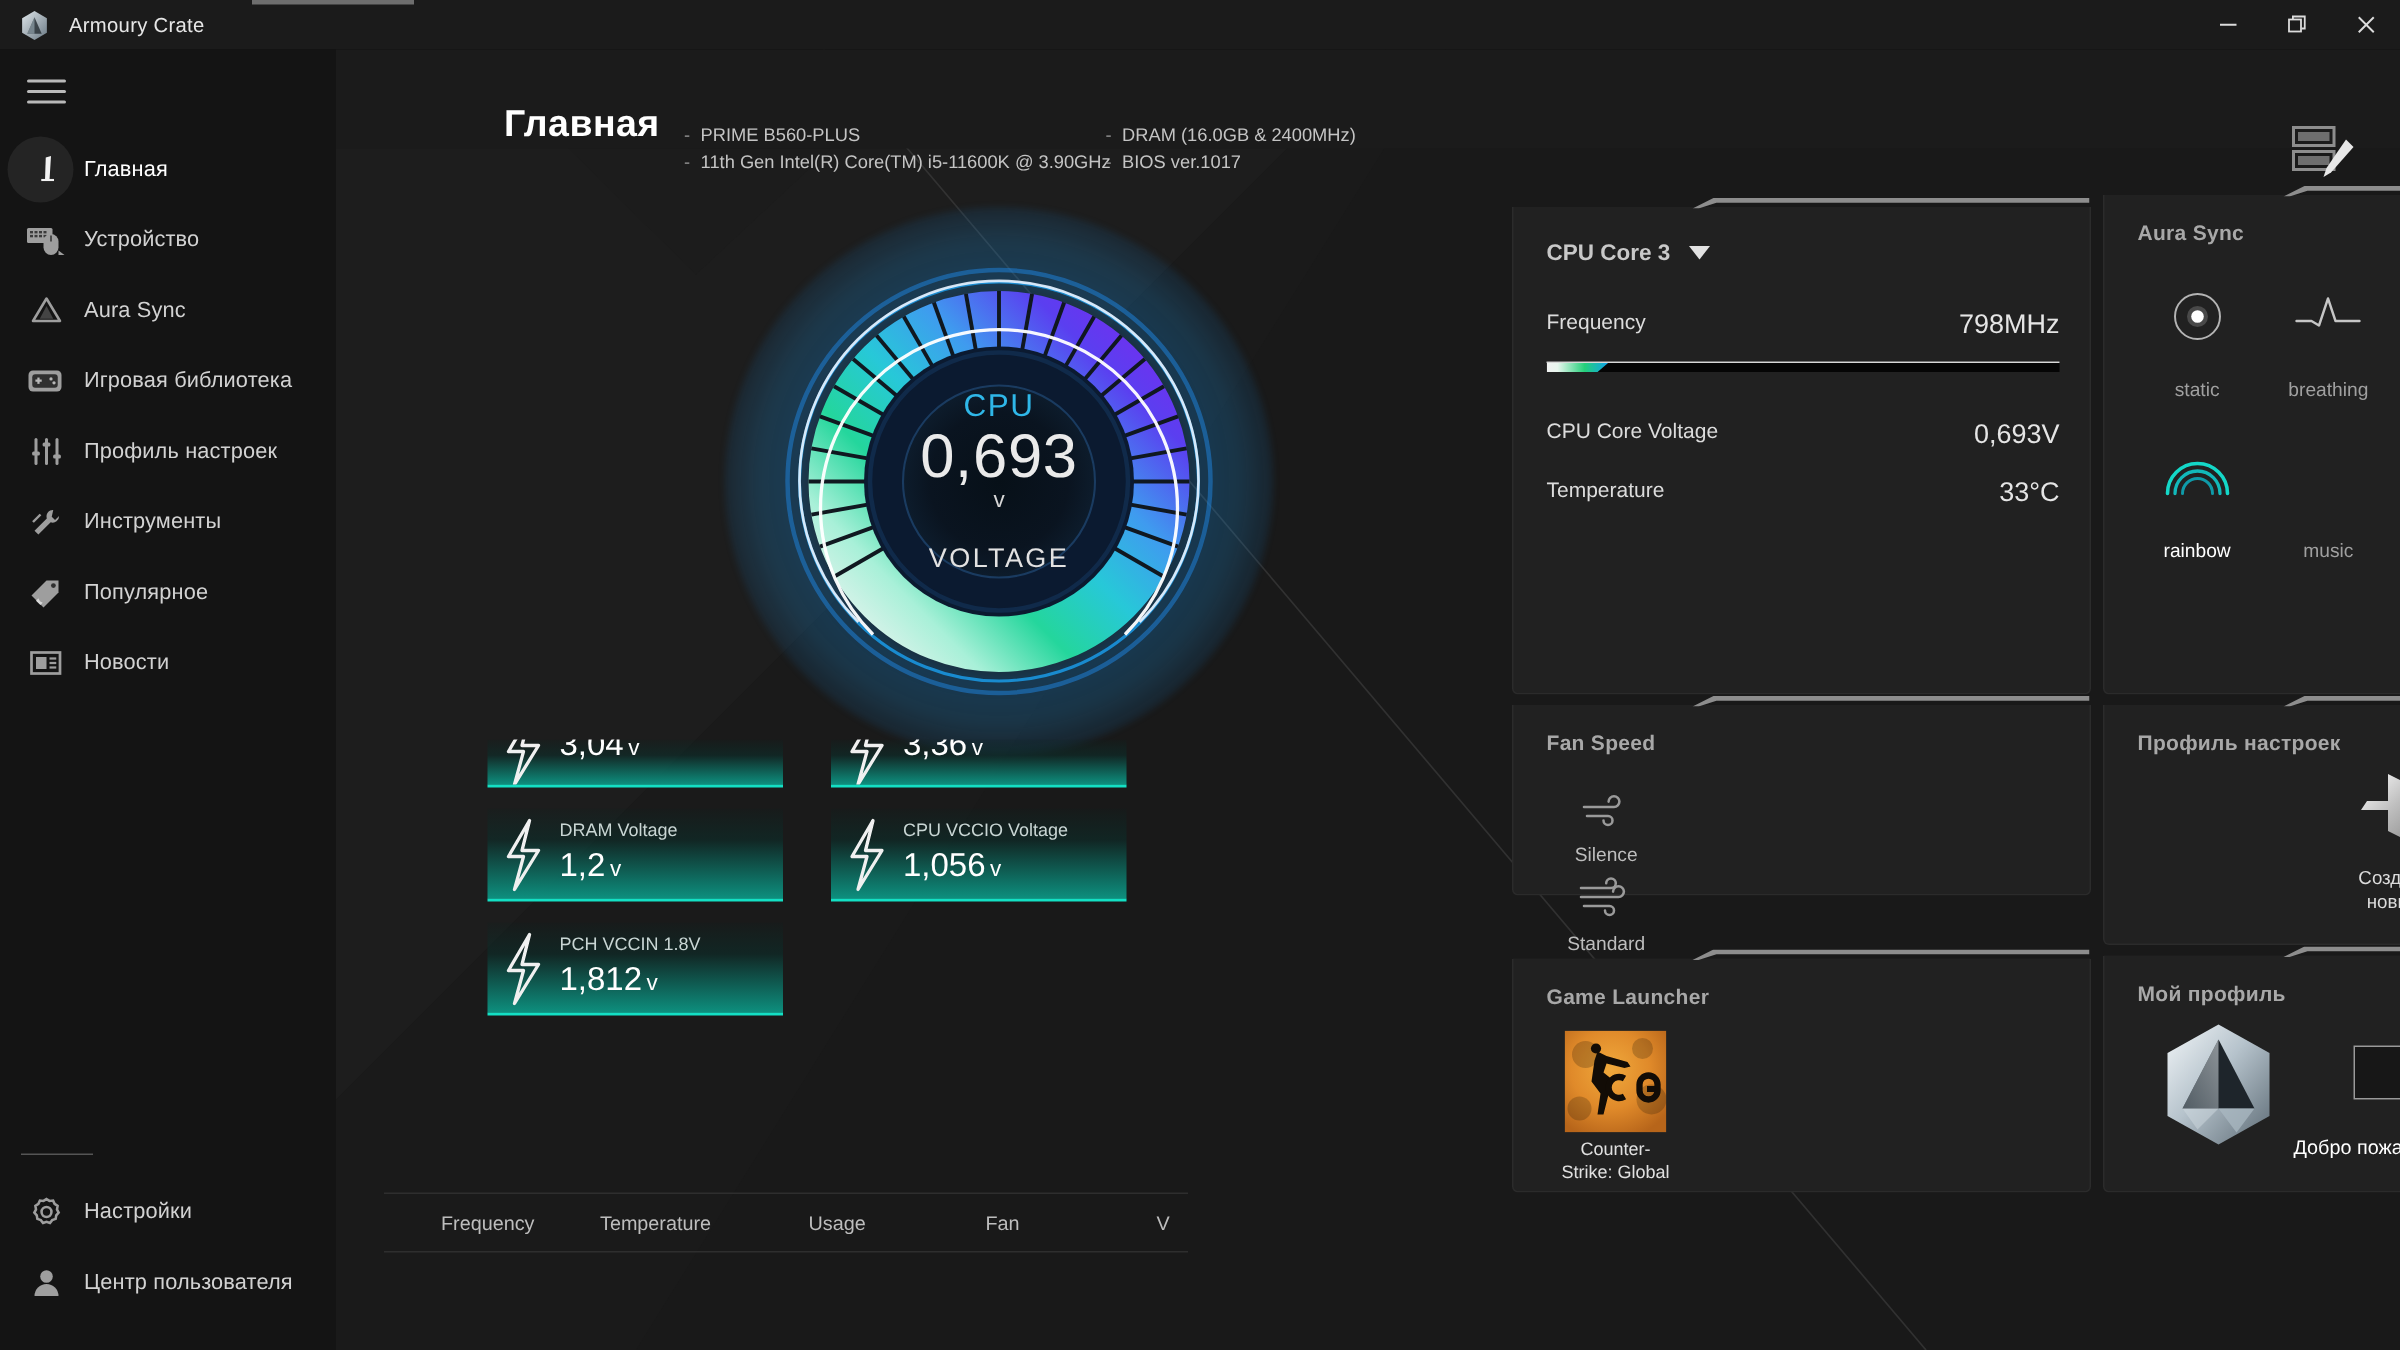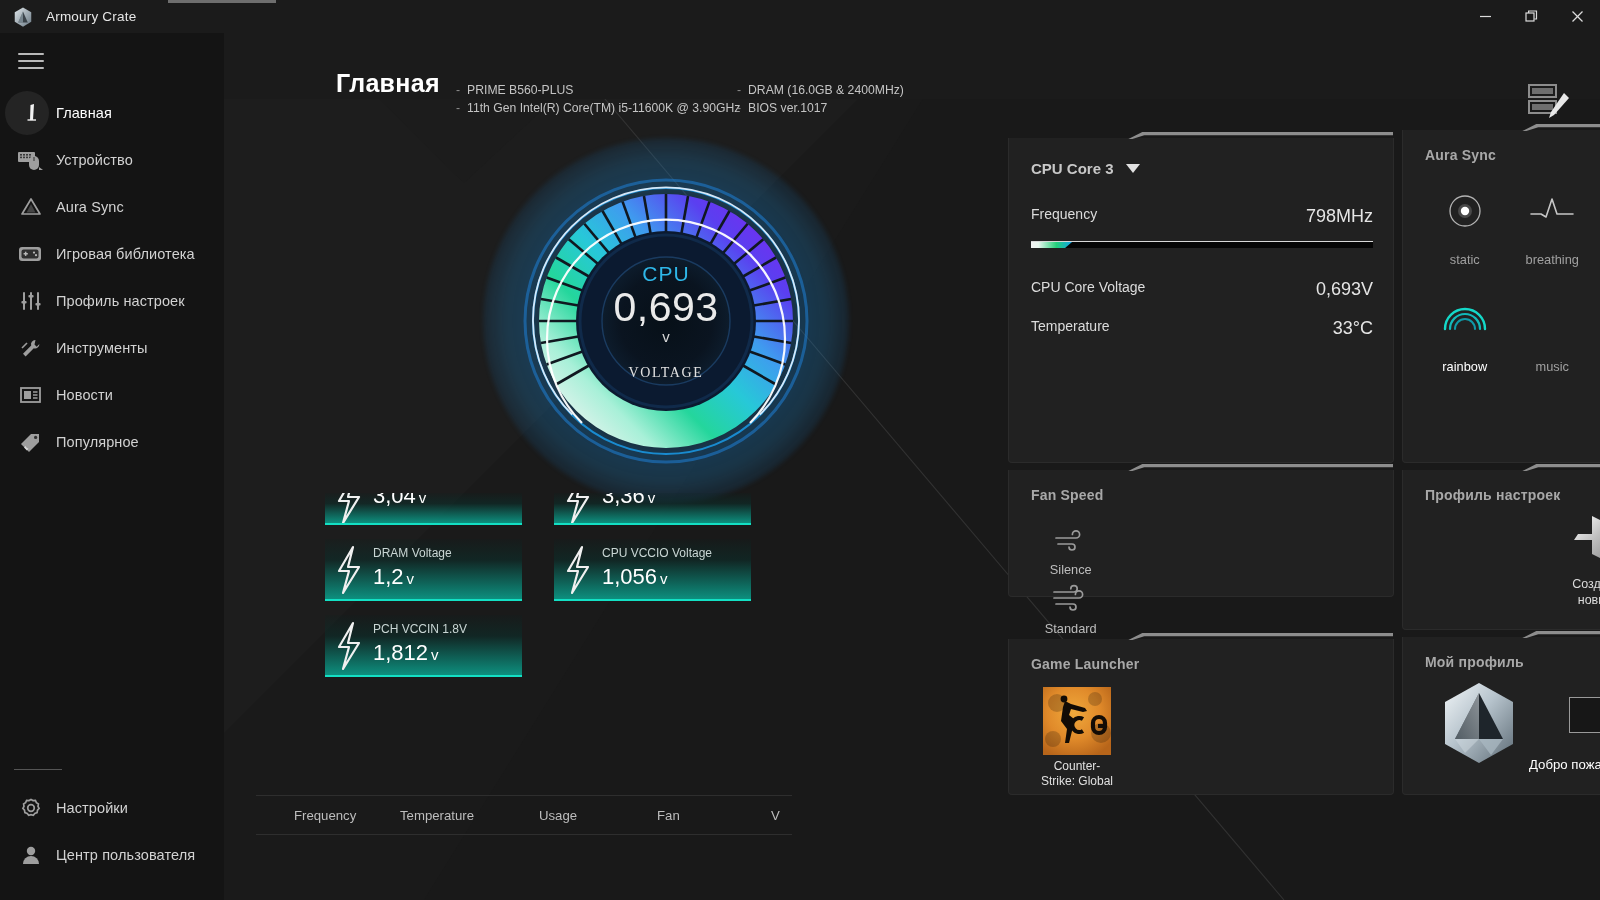--- a/index.html
+++ b/index.html
@@ -90,21 +90,21 @@
     filter: blur(2px);
   }
   .gauge-svg { position:absolute; left:0; top:0; }
   .gauge-center {
     position:absolute; left:50%; top:50%; transform:translate(-50%,-50%);
     width:170px; text-align:center;
   }
   .g-cpu { font-size:21px; color:#2fb7e8; letter-spacing:1px; margin-bottom:-2px; }
   .g-val { font-size:41px; color:#eaeaea; letter-spacing:.5px; line-height:46px; }
   .g-unit { font-size:15px; color:#d8d8d8; margin-top:-2px; }
-  .g-cap { font-size:14px; color:#e2e2e2; letter-spacing:1.6px; margin-top:20px;font-family:Liberation Serif, serif; }
+  .g-cap { font-size:18px; color:#e2e2e2; letter-spacing:1.6px; margin-top:20px; }
 
   
   .vtiles { position:absolute; left:101px; top:460px; width:440px; }
   .vrow { display:flex; gap:32px; margin-bottom:14px; }
   .vtile {
     position:relative; width:197px; height:62px; overflow:hidden;
     background: linear-gradient(to bottom, rgba(10,32,30,.15) 0%, rgba(10,48,44,.55) 35%, #0d8f7e 100%);
     border-bottom:2px solid #13e0c4;
   }
   .vtile .bolt { position:absolute; left:8px; top:6px; width:32px; height:50px; }
@@ -328,41 +328,41 @@
             <path d="M17.5 4 a4.3 4.3 0 0 0 -4.3 5.6 L5 17.8 l2.6 2.6 l8.2 -8.2 A4.3 4.3 0 0 0 21.4 8 l-2.7 2.7 l-2.2 -2.2 z" fill="#9e9e9e"></path>
             <path d="M4 12 l5 -5" stroke="#9e9e9e" stroke-width="1.6"></path>
           </svg>
         </div>
         <div class="lbl">Инструменты</div>
       </div>
 
       <div class="navitem">
         <div class="ico">
           <svg width="26" height="24" viewBox="0 0 26 24">
+            <path d="M3 14 L13 4 H21 V12 L11 22 Z" fill="#9e9e9e"></path>
+            <circle cx="17.6" cy="7.4" r="1.6" fill="#2f2f2f"></circle>
+            <path d="M6 17.5 l1.6 -1.6 l1 1.9 l1.9 1 l-1.6 1.6 z" fill="#d8d8d8"></path>
+          </svg>
+        </div>
+        <div class="lbl">Популярное</div>
+      </div>
+
+      <div class="navitem">
+        <div class="ico">
+          <svg width="26" height="24" viewBox="0 0 26 24">
             <rect x="3" y="5" width="19" height="14" fill="none" stroke="#9e9e9e" stroke-width="1.8"></rect>
             <rect x="6" y="8" width="7" height="8" fill="#9e9e9e"></rect>
             <g stroke="#9e9e9e" stroke-width="1.5">
               <line x1="15" y1="9" x2="19.5" y2="9"></line>
               <line x1="15" y1="12" x2="19.5" y2="12"></line>
               <line x1="15" y1="15" x2="19.5" y2="15"></line>
             </g>
           </svg>
         </div>
         <div class="lbl">Новости</div>
-      </div>
-
-      <div class="navitem">
-        <div class="ico">
-          <svg width="26" height="24" viewBox="0 0 26 24">
-            <path d="M3 14 L13 4 H21 V12 L11 22 Z" fill="#9e9e9e"></path>
-            <circle cx="17.6" cy="7.4" r="1.6" fill="#2f2f2f"></circle>
-            <path d="M6 17.5 l1.6 -1.6 l1 1.9 l1.9 1 l-1.6 1.6 z" fill="#d8d8d8"></path>
-          </svg>
-        </div>
-        <div class="lbl">Популярное</div>
       </div>
     </div>
 
     <div class="sidebar-bottom">
       <div class="sb-divider"></div>
       <div class="navitem">
         <div class="ico">
           <svg width="26" height="24" viewBox="0 0 26 24">
             <g fill="none" stroke="#9e9e9e" stroke-width="1.7">
               <circle cx="13" cy="12" r="3.3"></circle>

